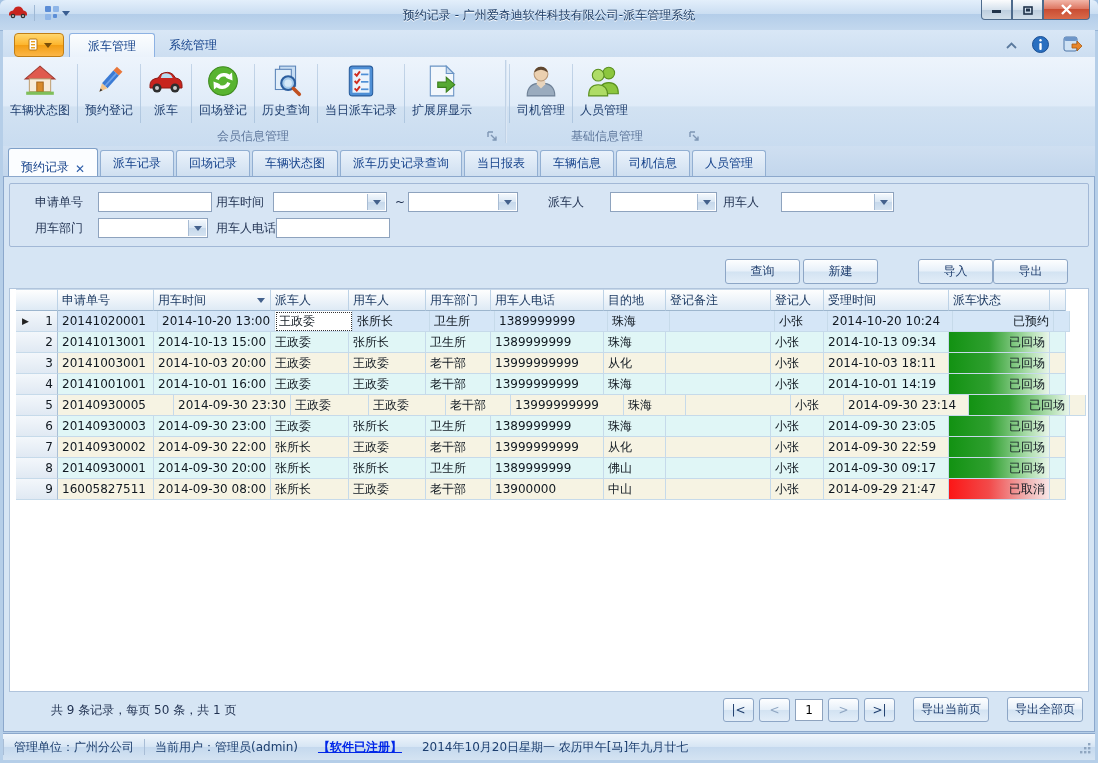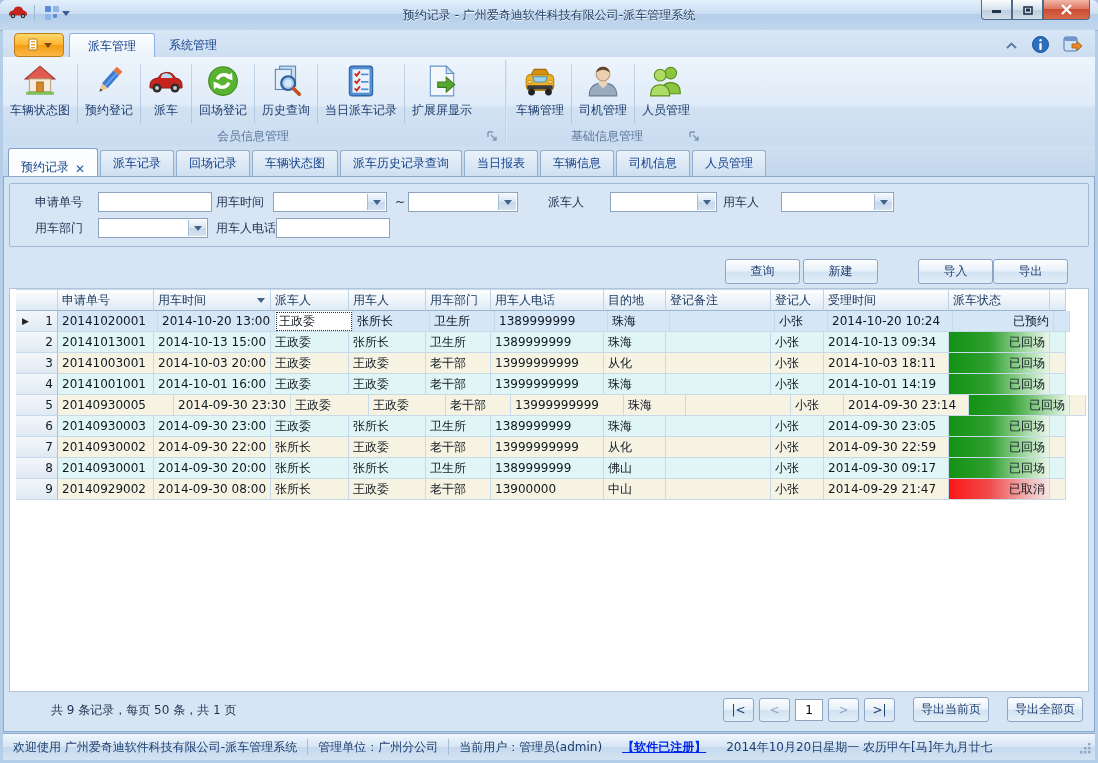--- a/index.html
+++ b/index.html
@@ -293,35 +293,20 @@
           <svg width="10" height="10" viewBox="0 0 10 10">
               <path d="M1 1 h5 M1 1 v5" stroke="#7E96B4" stroke-width="1.4"></path>
               <path d="M4 4 l5 5 M9 5.5 V9 H5.5" stroke="#7E96B4" stroke-width="1.4" fill="none"></path>
             </svg>
         </span>
       </div>
     </div>
     <div class="group-divider"></div>
     <div class="rgroup" style="width:196px">
       <div class="rgroup-buttons">
-        <div class="rbtn">
-          <span class="ricon">
-            <svg width="36" height="32" viewBox="0 0 34 30">
-                <path d="M8 10 l3.5 -6 h11 l3.5 6 z" fill="#D89010" stroke="#A86A08"></path>
-                <rect x="4" y="9" width="26" height="15" rx="4" fill="#F0B125" stroke="#B8830E"></rect>
-                <path d="M10 11 h14 l-2 5 h-10 z" fill="#9AD4EE" stroke="#5A92B8"></path>
-                <rect x="5" y="19" width="24" height="4" rx="1" fill="#3A3A3A"></rect>
-                <rect x="5.5" y="14.5" width="4" height="2.5" rx="1" fill="#FFE89A" stroke="#C89A20"></rect>
-                <rect x="24.5" y="14.5" width="4" height="2.5" rx="1" fill="#FFE89A" stroke="#C89A20"></rect>
-                <circle cx="9" cy="25.5" r="3.2" fill="#222"></circle>
-                <circle cx="25" cy="25.5" r="3.2" fill="#222"></circle>
-              </svg>
-          </span>
-          <span class="rlabel">车辆管理</span>
-        </div>
         <div class="vsep"></div>
         <div class="rbtn">
           <span class="ricon">
             <svg width="34" height="34" viewBox="0 0 32 32">
                 <path d="M3 30 q0 -12 13 -12 q13 0 13 12 z" fill="#9AABBE" stroke="#6E8096"></path>
                 <path d="M12 19 l4 4 4 -4 v-3 h-8 z" fill="#E8D4BC"></path>
                 <circle cx="16" cy="9.5" r="6.5" fill="#EBD0B0" stroke="#B89878"></circle>
                 <path d="M9.5 8 q1.5 -5.5 6.5 -5.5 q5 0 6.5 5.5 q-3.5 -2.5 -6.5 -2.5 q-3 0 -6.5 2.5 z" fill="#5E4630"></path>
               </svg>
           </span>
@@ -589,21 +574,21 @@
             <div class="gc" style="width: 113px;">1389999999</div>
             <div class="gc" style="width: 62px;">佛山</div>
             <div class="gc" style="width: 105px;"></div>
             <div class="gc" style="width: 53px;">小张</div>
             <div class="gc" style="width: 125px;">2014-09-30 09:17</div>
             <div class="gc stat returned" style="width: 101px;">已回场</div>
             <div class="gc" style="width: 16px;"></div>
           </div>
           <div class="gr odd">
             <div class="gc rowhead" style="width: 42px;"><span>9</span></div>
-            <div class="gc" style="width: 96px;">20140929002</div>
+            <div class="gc" style="width: 96px;">16005827511</div>
             <div class="gc" style="width: 117px;">2014-09-30 08:00</div>
             <div class="gc" style="width: 78px;">张所长</div>
             <div class="gc" style="width: 77px;">王政委</div>
             <div class="gc" style="width: 65px;">老干部</div>
             <div class="gc" style="width: 113px;">13900000</div>
             <div class="gc" style="width: 62px;">中山</div>
             <div class="gc" style="width: 105px;"></div>
             <div class="gc" style="width: 53px;">小张</div>
             <div class="gc" style="width: 125px;">2014-09-29 21:47</div>
             <div class="gc stat cancelled" style="width: 101px;">已取消</div>
@@ -620,21 +605,20 @@
         <input class="page-box" value="1" style="">
         <div class="btn pbtn dim">&gt;</div>
         <div class="btn pbtn">&gt;|</div>
         <div class="btn pexp">导出当前页</div>
         <div class="btn pexp">导出全部页</div>
       </div>
     </div>
   </div>
 
   <div class="statusbar">
-    <span class="sb-seg">欢迎使用 广州爱奇迪软件科技有限公司-派车管理系统</span>
     <span class="sb-sep"></span>
     <span class="sb-seg">管理单位：广州分公司</span>
     <span class="sb-sep"></span>
     <span class="sb-seg">当前用户：管理员(admin)</span>
     <span class="sb-seg sb-link">【软件已注册】</span>
     <span class="sb-seg">2014年10月20日星期一 农历甲午[马]年九月廿七</span>
     <span class="sb-grip">
       <svg width="13" height="13" viewBox="0 0 13 13">
           <g fill="#8FA6C0">
             <rect x="9" y="1" width="2.4" height="2.4"></rect>

